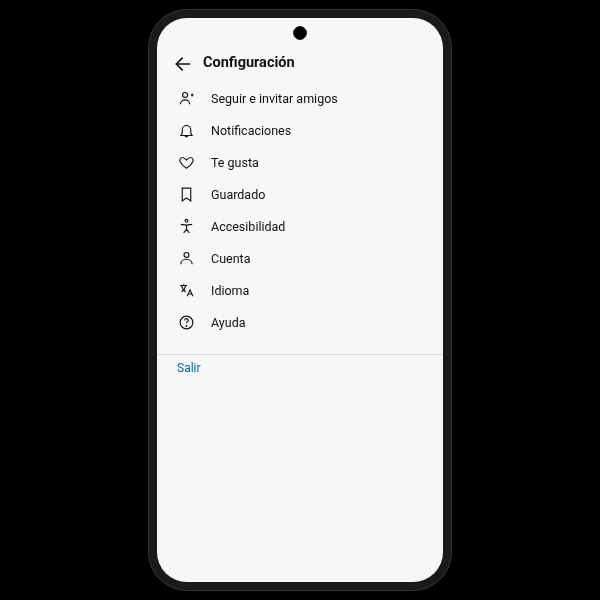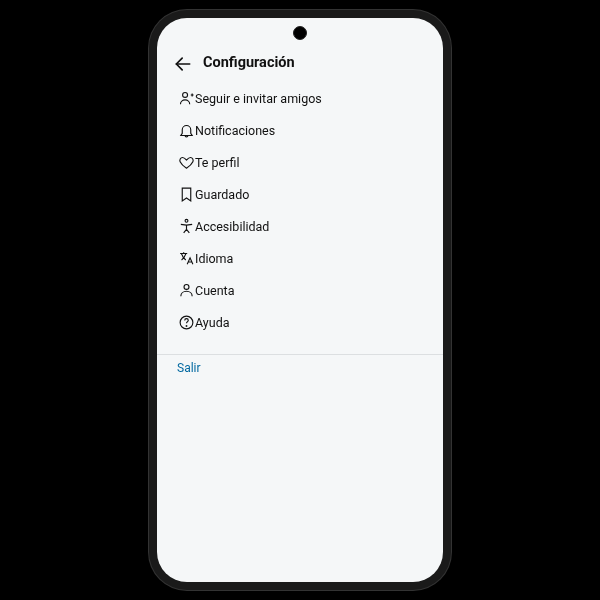--- a/index.html
+++ b/index.html
@@ -55,20 +55,21 @@
     .header .back svg { display: block; }
     .header .title {
       font-size: 14.5px;
       font-weight: 700;
       color: #111;
     }
     .menu { padding: 0 0 10px 0; }
     .item {
       display: flex;
       align-items: center;
+      gap: 16px;
       padding: 7px 20px;
       cursor: pointer;
     }
     .item .icon {
       width: 18px;
       height: 18px;
       display: flex;
       align-items: center;
       justify-content: center;
       flex-shrink: 0;
@@ -134,21 +135,21 @@
           </span>
           <span class="label">Notificaciones</span>
         </div>
 
         <div class="item">
           <span class="icon">
             <svg viewBox="0 0 24 24">
                 <path d="M12 20s-7-4.5-9-9c-1.2-2.7.4-6 3.5-6 2 0 3.5 1.5 5.5 3.5 2-2 3.5-3.5 5.5-3.5 3.1 0 4.7 3.3 3.5 6-2 4.5-9 9-9 9z"></path>
               </svg>
           </span>
-          <span class="label">Te perfil</span>
+          <span class="label">Te gusta</span>
         </div>
 
         <div class="item">
           <span class="icon">
             <svg viewBox="0 0 24 24">
                 <path d="M6 3h12v18l-6-4-6 4V3z"></path>
               </svg>
           </span>
           <span class="label">Guardado</span>
         </div>
@@ -160,35 +161,35 @@
                 <circle cx="12" cy="4" r="2"></circle>
                 <path d="M4 9l8 1 8-1M12 10v6M12 16l-4 5M12 16l4 5"></path>
               </svg>
           </span>
           <span class="label">Accesibilidad</span>
         </div>
 
         <div class="item">
           <span class="icon">
             <svg viewBox="0 0 24 24">
+                <circle cx="12" cy="7" r="3.5"></circle>
+                <path d="M4 20c0-4 3.5-7 8-7s8 3 8 7"></path>
+              </svg>
+          </span>
+          <span class="label">Cuenta</span>
+        </div>
+
+        <div class="item">
+          <span class="icon">
+            <svg viewBox="0 0 24 24">
                 <path d="M3 5h10M8 3v2M5 5c1 4 3 7 6 9M11 5c-1 4-3 7-6 9"></path>
                 <path d="M13 20l4-9 4 9M14.5 17h5"></path>
               </svg>
           </span>
           <span class="label">Idioma</span>
-        </div>
-
-        <div class="item">
-          <span class="icon">
-            <svg viewBox="0 0 24 24">
-                <circle cx="12" cy="7" r="3.5"></circle>
-                <path d="M4 20c0-4 3.5-7 8-7s8 3 8 7"></path>
-              </svg>
-          </span>
-          <span class="label">Cuenta</span>
         </div>
 
         <div class="item">
           <span class="icon">
             <svg viewBox="0 0 24 24">
                 <circle cx="12" cy="12" r="9"></circle>
                 <path d="M9.5 9a2.5 2.5 0 015 0c0 1.5-2.5 2-2.5 4"></path>
                 <circle cx="12" cy="17" r="0.5" fill="#111"></circle>
               </svg>
           </span>

